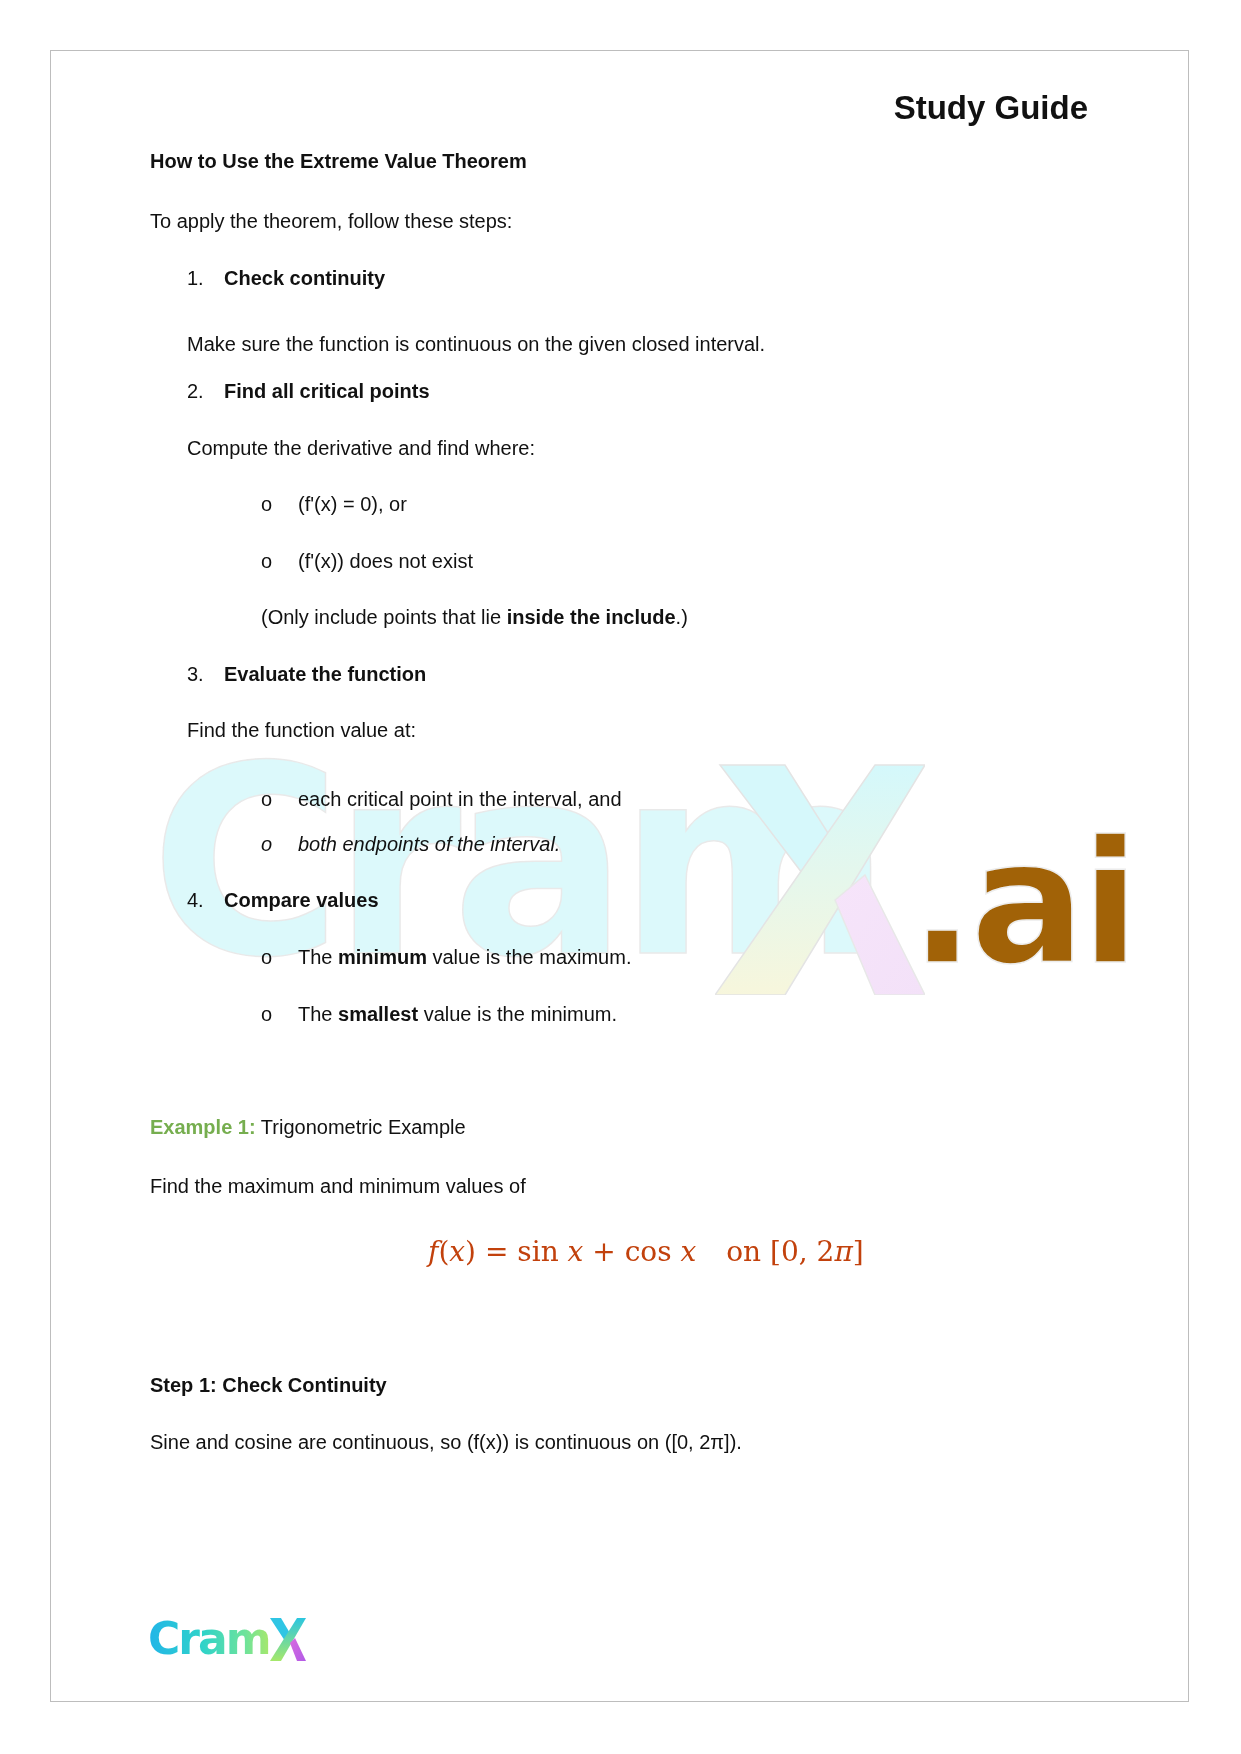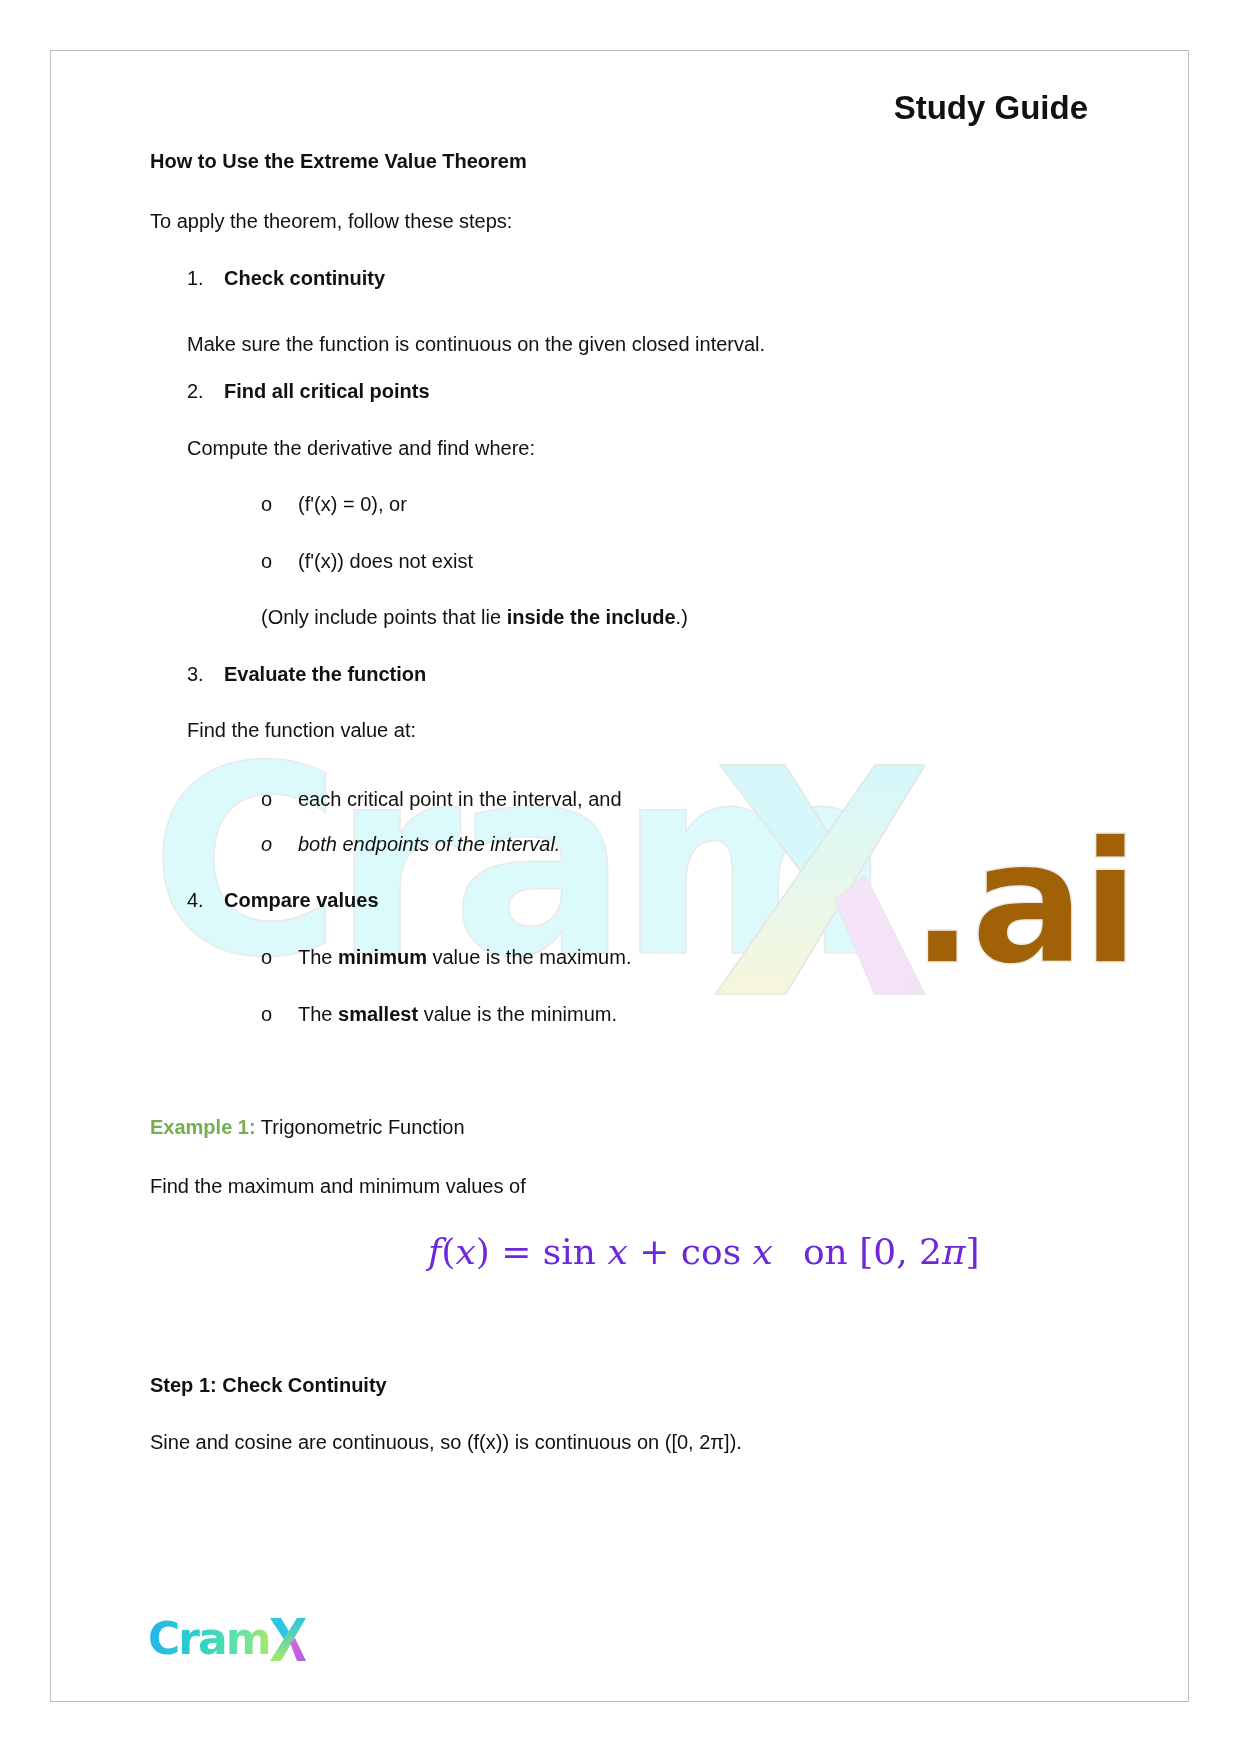--- a/index.html
+++ b/index.html
@@ -91,23 +91,23 @@
     }
     .example-label {
       color: #76ae4f;
       font-weight: bold;
     }
     .formula {
       position: absolute;
       left: 428px;
       top: 1234px;
       font-family: "DejaVu Serif", "Liberation Serif", serif;
-      font-size: 36px;
+      font-size: 28px;
       line-height: 36px;
-      color: #6d28d9;
+      color: #c2410c;
       white-space: nowrap;
       z-index: 1;
     }
     .formula i { font-style: italic; }
     .logo {
       position: absolute;
       left: 148px;
       top: 1614px;
       height: 50px;
       display: flex;
@@ -190,21 +190,21 @@
   <span class="num">4.</span><span class="bold">Compare values</span>
 </div>
 <div class="text" style="left:261px; top:945px;">
   <span class="bullet">o</span><span>The </span><span class="bold">minimum</span><span> value is the maximum.</span>
 </div>
 <div class="text" style="left:261px; top:1002px;">
   <span class="bullet">o</span><span>The </span><span class="bold">smallest</span><span> value is the minimum.</span>
 </div>
 
 <div class="text" style="left:150px; top:1115px;">
-  <span class="example-label">Example 1:</span><span> Trigonometric Function</span>
+  <span class="example-label">Example 1:</span><span> Trigonometric Example</span>
 </div>
 <div class="text" style="left:150px; top:1174px;">Find the maximum and minimum values of</div>
 
 <div class="formula">
   <i>f</i><span>(</span><i>x</i><span>)</span><span> = </span><span>sin </span><i>x</i><span> + </span><span>cos </span><i>x</i><span style="display:inline-block; width:30px;"></span><span>on </span><span>[0, 2</span><i>π</i><span>]</span>
 </div>
 
 <div class="text bold" style="left:150px; top:1373px;">Step 1: Check Continuity</div>
 <div class="text" style="left:150px; top:1430px;">Sine and cosine are continuous, so (f(x)) is continuous on ([0, 2π]).</div>
 

